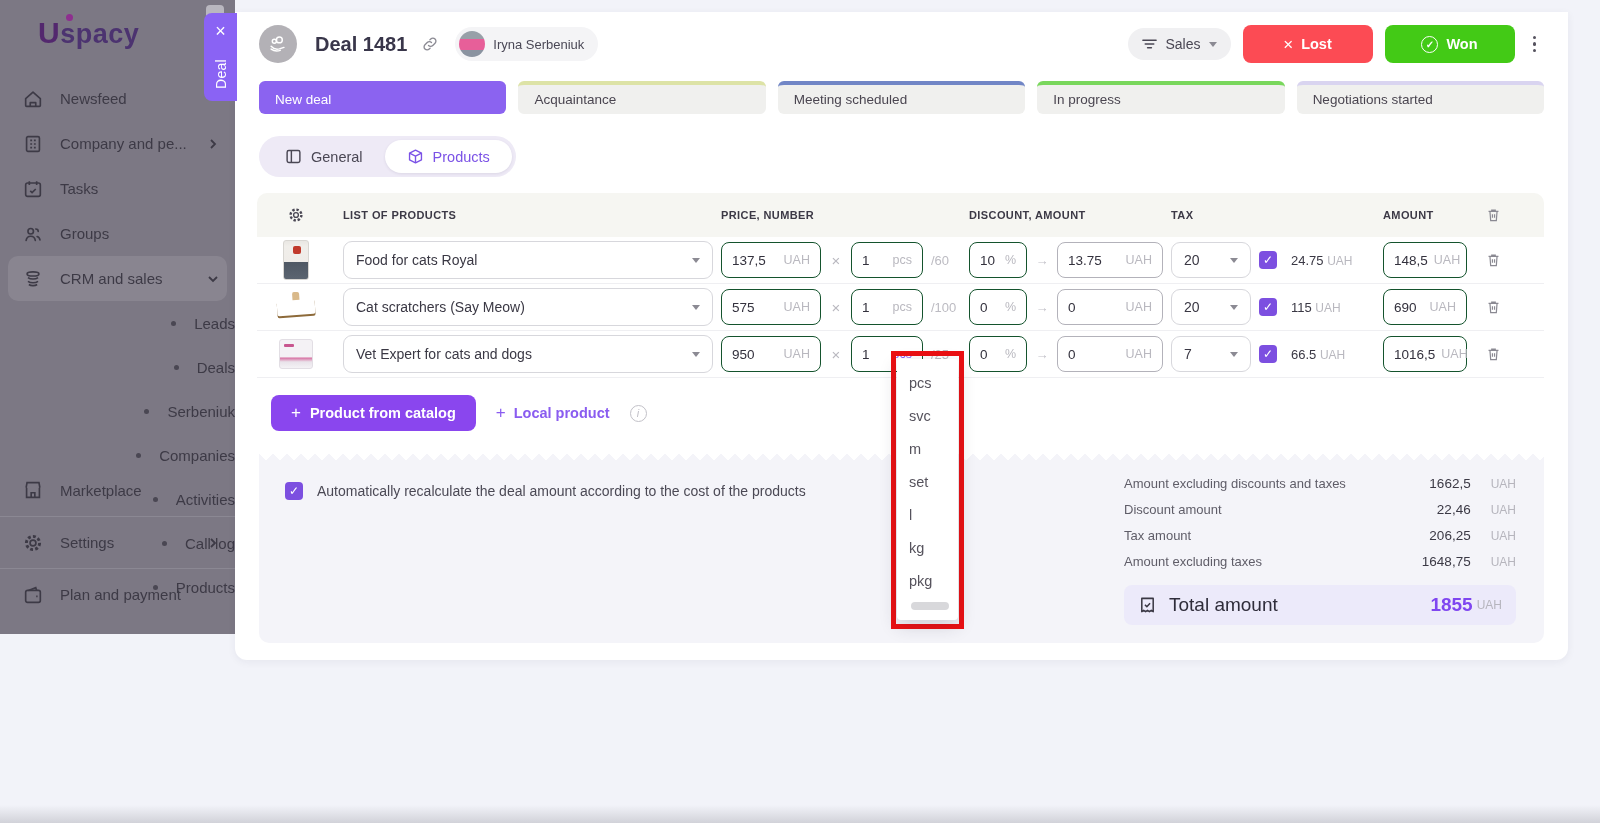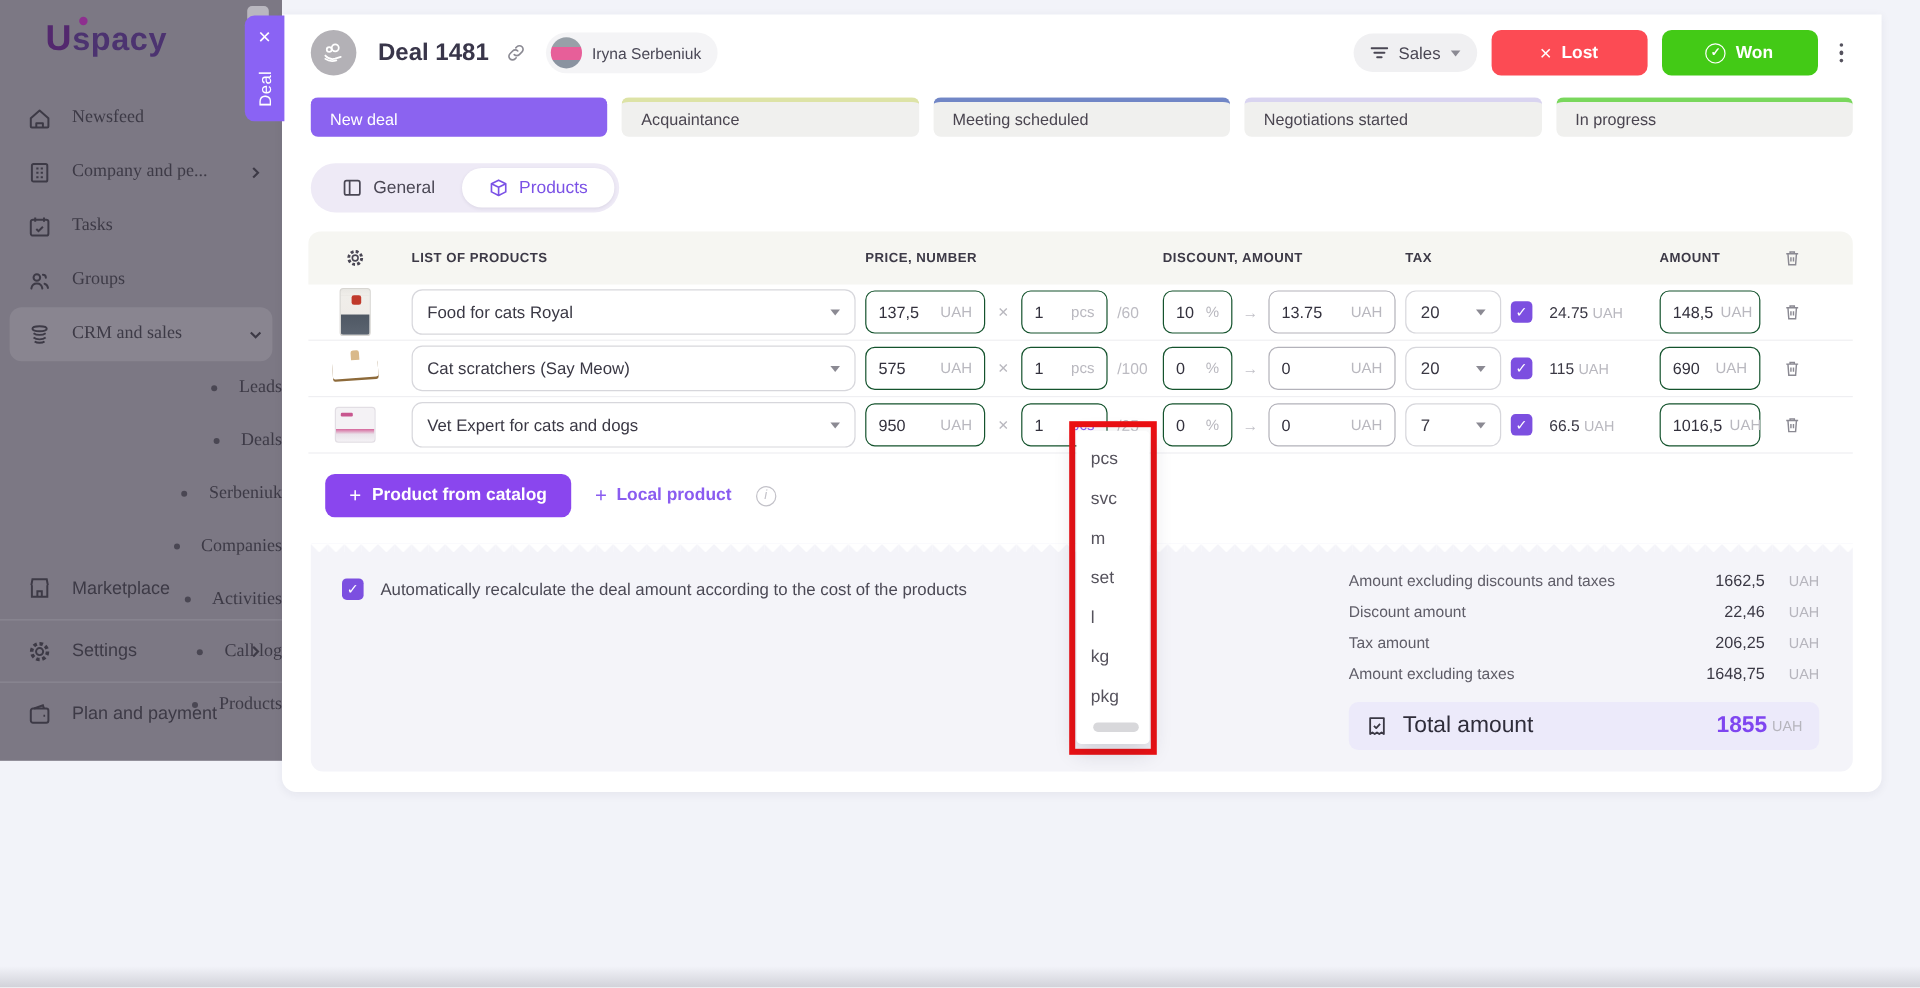--- a/index.html
+++ b/index.html
@@ -4,21 +4,21 @@
 <style>
   * { margin:0; padding:0; box-sizing:border-box; }
   html,body { width:1600px; height:823px; overflow:hidden; }
   body { font-family:"Liberation Sans", sans-serif; background:#f2f3f9; position:relative; color:#3a3844; }
 
   
   .sidebar { position:absolute; left:0; top:0; width:235px; height:634px; background:#7c7884; z-index:1; }
   .logo { padding:16px 0 0 38px; font-size:27px; font-weight:700; color:#4c3370; letter-spacing:.5px; position:relative; }
   .logo .u { color:#53286e; font-size:30px; }
   .logo .dot { position:absolute; left:66px; top:14px; width:7px; height:7px; border-radius:50%; background:#8e2f8f; }
-  .nav { margin-top:26px;font-family:Liberation Serif, serif; }
+  .nav { margin-top:26px; }
   .nav-item { display:flex; align-items:center; height:45px; padding:0 16px 0 22px; color:#3d3a46; font-size:15px; cursor:pointer; }
   .nav-item .ic { width:22px; height:22px; margin-right:16px; flex:none; color:#3d3a46; }
   .nav-item .lbl { flex:1; white-space:nowrap; overflow:hidden; }
   .nav-item .chev { width:12px; height:12px; color:#3d3a46; }
   .nav-item.active { background:rgba(255,255,255,.10); border-radius:10px; margin:0 8px; padding:0 8px 0 14px; }
   .sub-item { display:flex; align-items:center; height:44px; padding-left:36px; color:#3d3a46; font-size:15px; cursor:pointer;justify-content:flex-end; }
   .sub-item .bullet { width:5px; height:5px; border-radius:50%; background:#4a4753; margin-right:18px; }
   .nav-bottom { position:absolute; left:0; right:0; bottom:14px; }
   .nav-bottom .nav-item { height:52px; border-top:1px solid rgba(255,255,255,.12); }
   .nav-bottom .nav-item:first-child { border-top:none; }
@@ -313,22 +313,22 @@
           <i></i>
           <i></i>
         </div>
     </div>
   </div>
 
   <div class="stages">
     <div class="stage active" style="--stage-color: #8b63f0;">New deal</div>
     <div class="stage" style="--stage-color: #dde3a6;">Acquaintance</div>
     <div class="stage" style="--stage-color: #7186c6;">Meeting scheduled</div>
+    <div class="stage" style="--stage-color: #79d75c;">In progress</div>
     <div class="stage" style="--stage-color: #d9d4f0;">Negotiations started</div>
-    <div class="stage" style="--stage-color: #79d75c;">In progress</div>
   </div>
 
   <div class="tabs-row">
     <div class="tabs-pill">
       <div class="tab">
         <span class="ic">
             <svg viewBox="0 0 20 20" fill="none" stroke="#4a4754" stroke-width="1.7">
               <rect x="2.5" y="3" width="15" height="14" rx="2"></rect>
               <path d="M7.5 3v14"></path>
             </svg>

